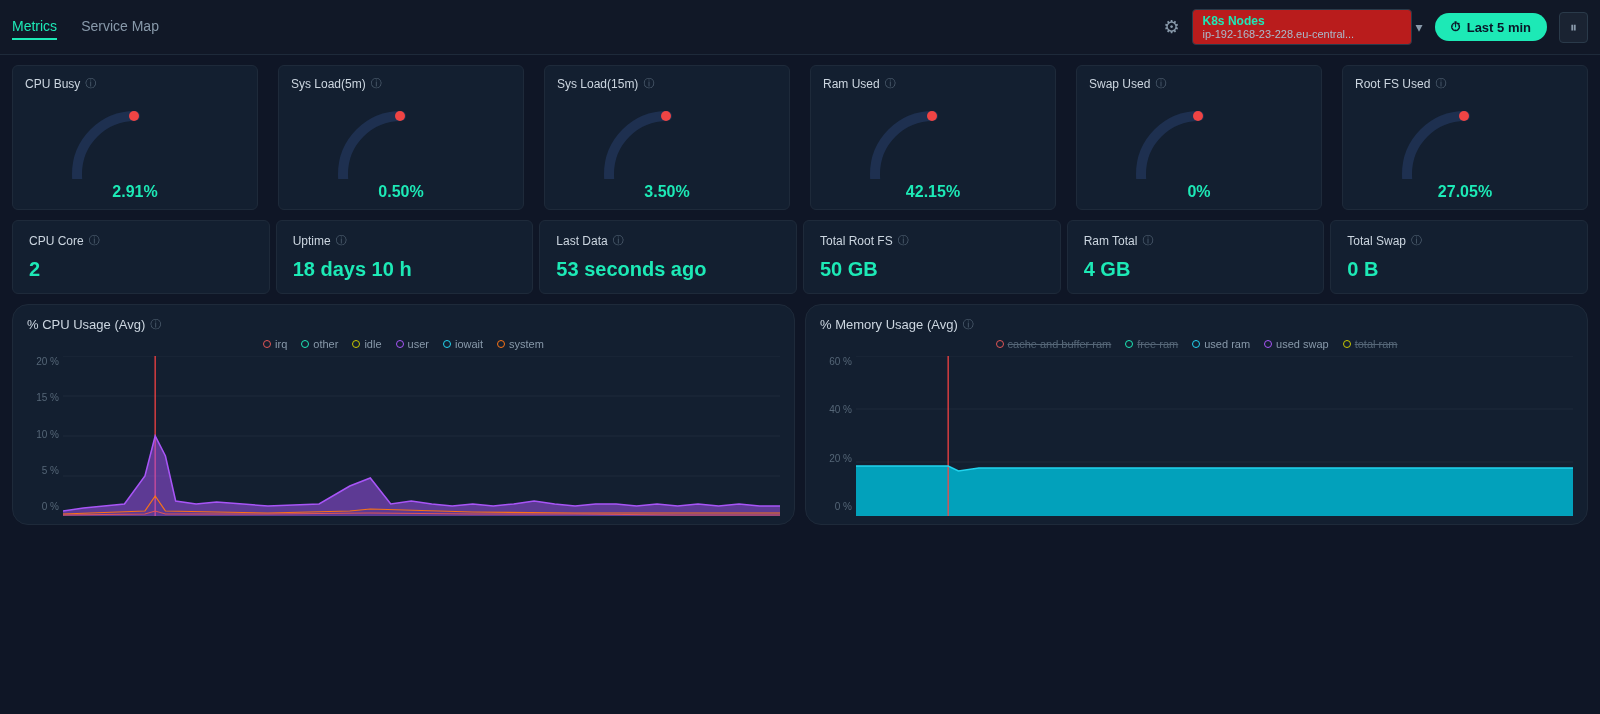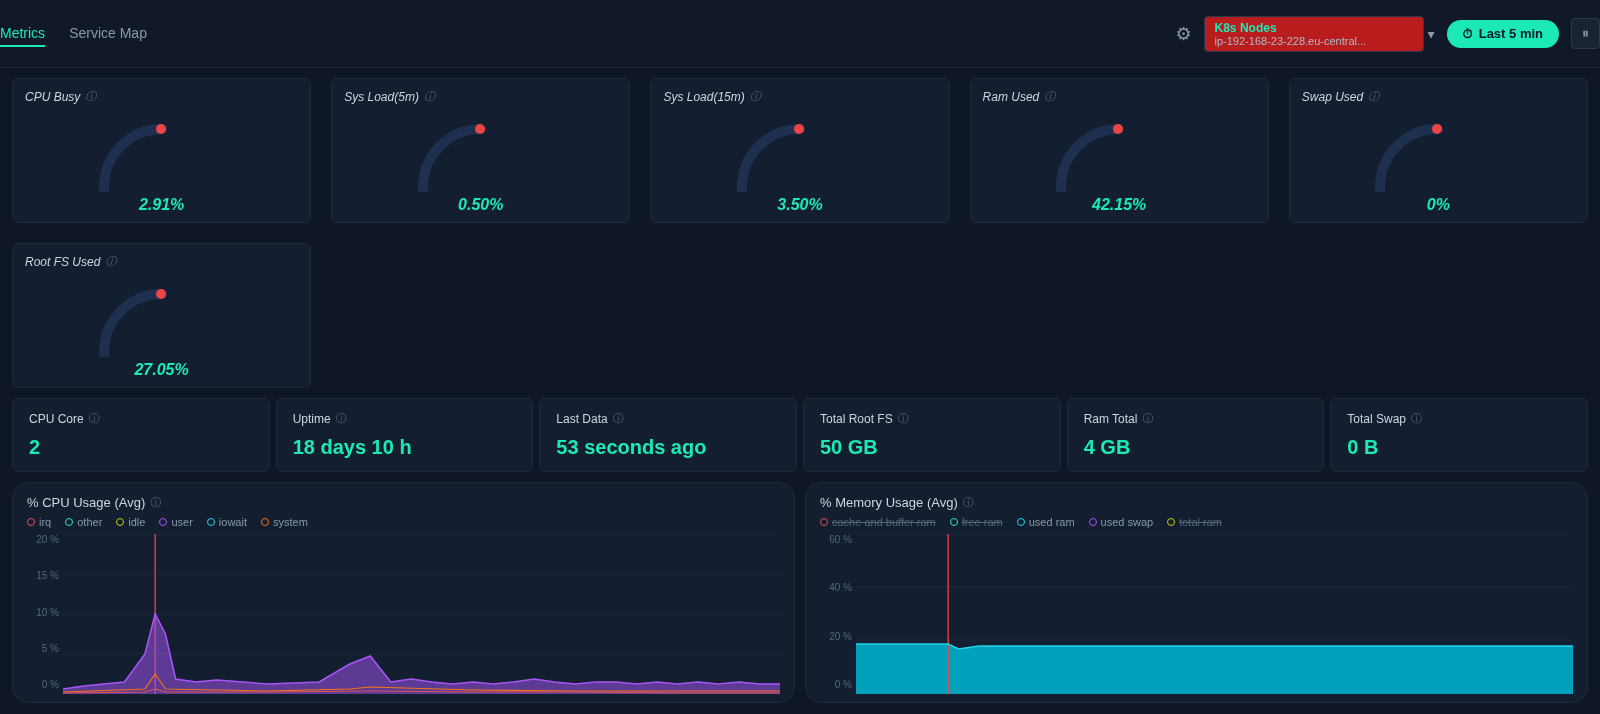--- a/index.html
+++ b/index.html
@@ -11,23 +11,23 @@
       height: 714px;
       width: 1600px;
       overflow: hidden;
     }
 
     
     .header {
       display: flex;
       align-items: center;
       background: #111827;
-      padding: 8px 0;
+      padding: 8px 12px;
       border-bottom: 1px solid #1e2a3a;
-      height: 68px;
+      height: 55px;
     }
     .header-tabs {
       display: flex;
       gap: 24px;
       flex: 1;
     }
     .tab {
       font-size: 14px;
       font-weight: 500;
       color: #8899aa;
@@ -106,23 +106,22 @@
     .main-content {
       padding: 10px 12px;
       display: flex;
       flex-direction: column;
       gap: 10px;
     }
 
     
     .gauge-row {
       display: grid;
-      grid-template-columns: repeat(5, 1fr);
+      grid-template-columns: repeat(6, 1fr);
       gap: 20px;
-      font-style: italic;
     }
 
     .gauge-card {
       background: #131f30;
       border: 1px solid #1e2a3a;
       border-radius: 6px;
       padding: 10px 12px 8px;
       display: flex;
       flex-direction: column;
       align-items: center;
@@ -200,20 +199,21 @@
       display: flex;
       align-items: center;
       gap: 5px;
       margin-bottom: 6px;
     }
 
     .chart-legend {
       display: flex;
       gap: 14px;
       flex-wrap: wrap;
+      justify-content: center;
       margin-bottom: 6px;
     }
 
     .legend-item {
       display: flex;
       align-items: center;
       gap: 4px;
       font-size: 11px;
       color: #8899aa;
     }

